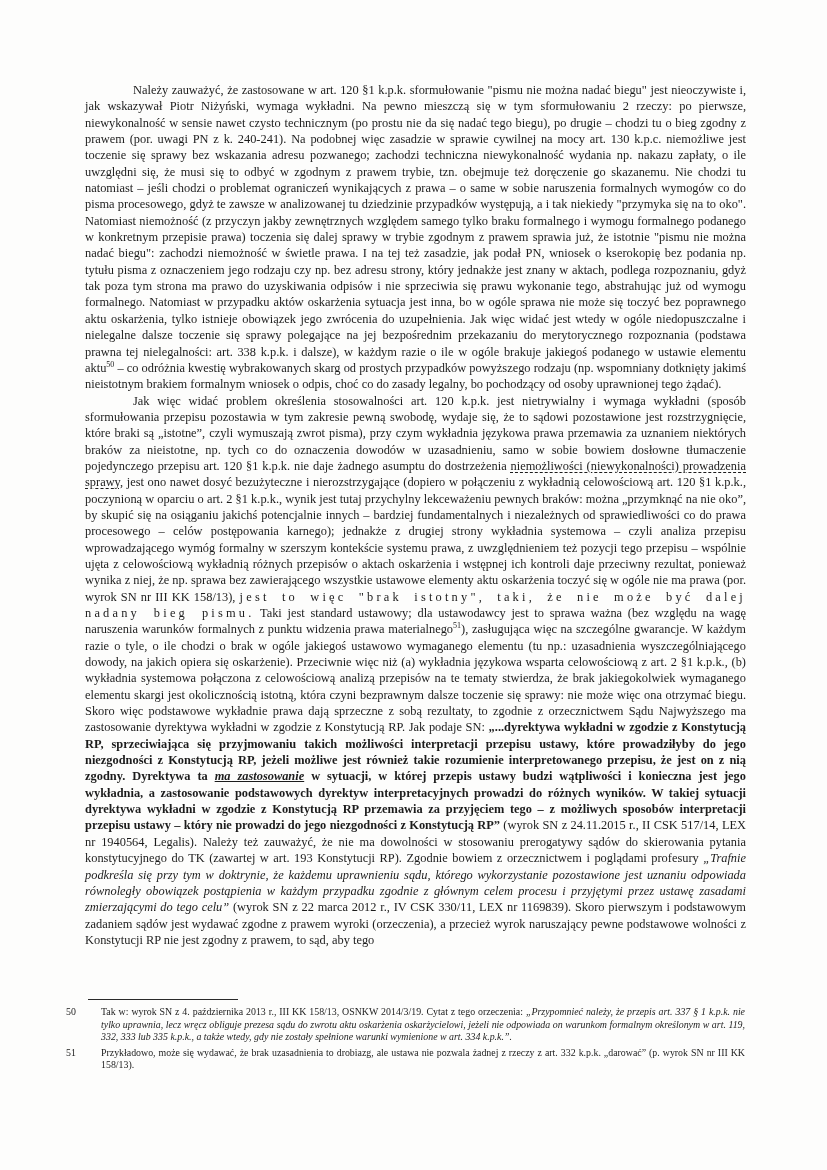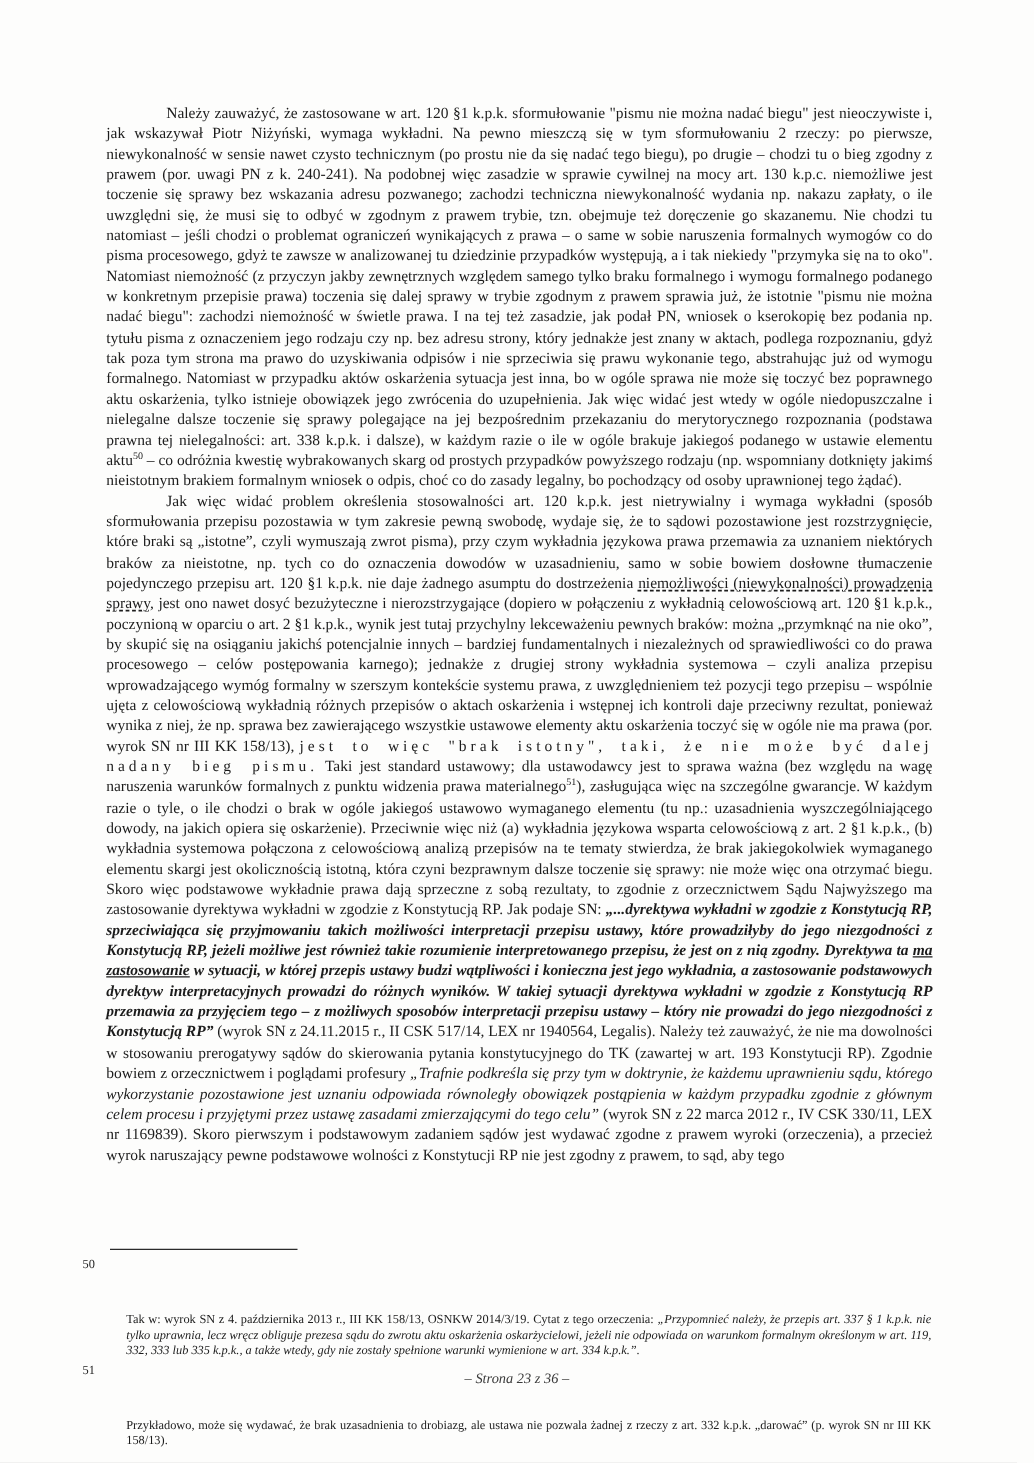--- a/index.html
+++ b/index.html
@@ -16,39 +16,39 @@
     position:absolute;
     top:82px;left:85px;width:661px;
     font-size:12.4px;
     line-height:16.35px;
     text-align:justify;
   }
   .para{text-indent:48px;}
   .s-n{}
   .s-b{font-weight:normal;}
   .s-i{font-style:italic;}
-  .s-bi{font-weight:bold;font-style:italic;}
+  .s-bi{font-weight:bold;}
   .s-biu{font-weight:bold;font-style:italic;text-decoration:underline;}
   .s-udash{text-decoration:underline;text-decoration-style:dashed;text-underline-offset:2px;}
   .s-sp{letter-spacing:3.2px;word-spacing:5px;}
   .s-sup{vertical-align:super;font-size:8px;line-height:0;}
   .footnote-sep{
     position:absolute;
     top:999px;left:88px;width:150px;height:0;
     border-top:1.4px solid #2a2a2a;
   }
   .footnotes{
     position:absolute;
     top:1006px;left:66px;width:679px;
     font-size:9.9px;line-height:12.6px;
     text-align:justify;
   }
   .footnote{display:flex;margin-bottom:3px;}
   .fn-num{flex:0 0 35px;}
-  .fn-body{flex:1;margin-top:44px;}
+  .fn-body{flex:1;}
   .footer{
     position:absolute;
     top:1097px;left:0;width:100%;
     text-align:center;
     font-style:italic;
     font-size:11.5px;
     color:#3a3a3a;
   }
 </style>
 </head>
@@ -63,14 +63,13 @@
   <div class="footnotes">
       <div class="footnote">
         <div class="fn-num">50</div>
         <div class="fn-body"><span class="s-n">Tak w: wyrok SN z 4. października 2013 r., III KK 158/13, OSNKW 2014/3/19. Cytat z tego orzeczenia: </span><span class="s-i">„Przypomnieć należy, że przepis art. 337 § 1 k.p.k. nie tylko uprawnia, lecz wręcz obliguje prezesa sądu do zwrotu aktu oskarżenia oskarżycielowi, jeżeli nie odpowiada on warunkom formalnym określonym w art. 119, 332, 333 lub 335 k.p.k., a także wtedy, gdy nie zostały spełnione warunki wymienione w art. 334 k.p.k.”.</span></div>
       </div>
       <div class="footnote">
         <div class="fn-num">51</div>
         <div class="fn-body"><span class="s-n">Przykładowo, może się wydawać, że brak uzasadnienia to drobiazg, ale ustawa nie pozwala żadnej z rzeczy z art. 332 k.p.k. „darować” (p. wyrok SN nr III KK 158/13).</span></div>
       </div>
     </div>
-  <div class="footer">– Strona 23 z 36 –</div>
 </div>
 
 </body></html>

